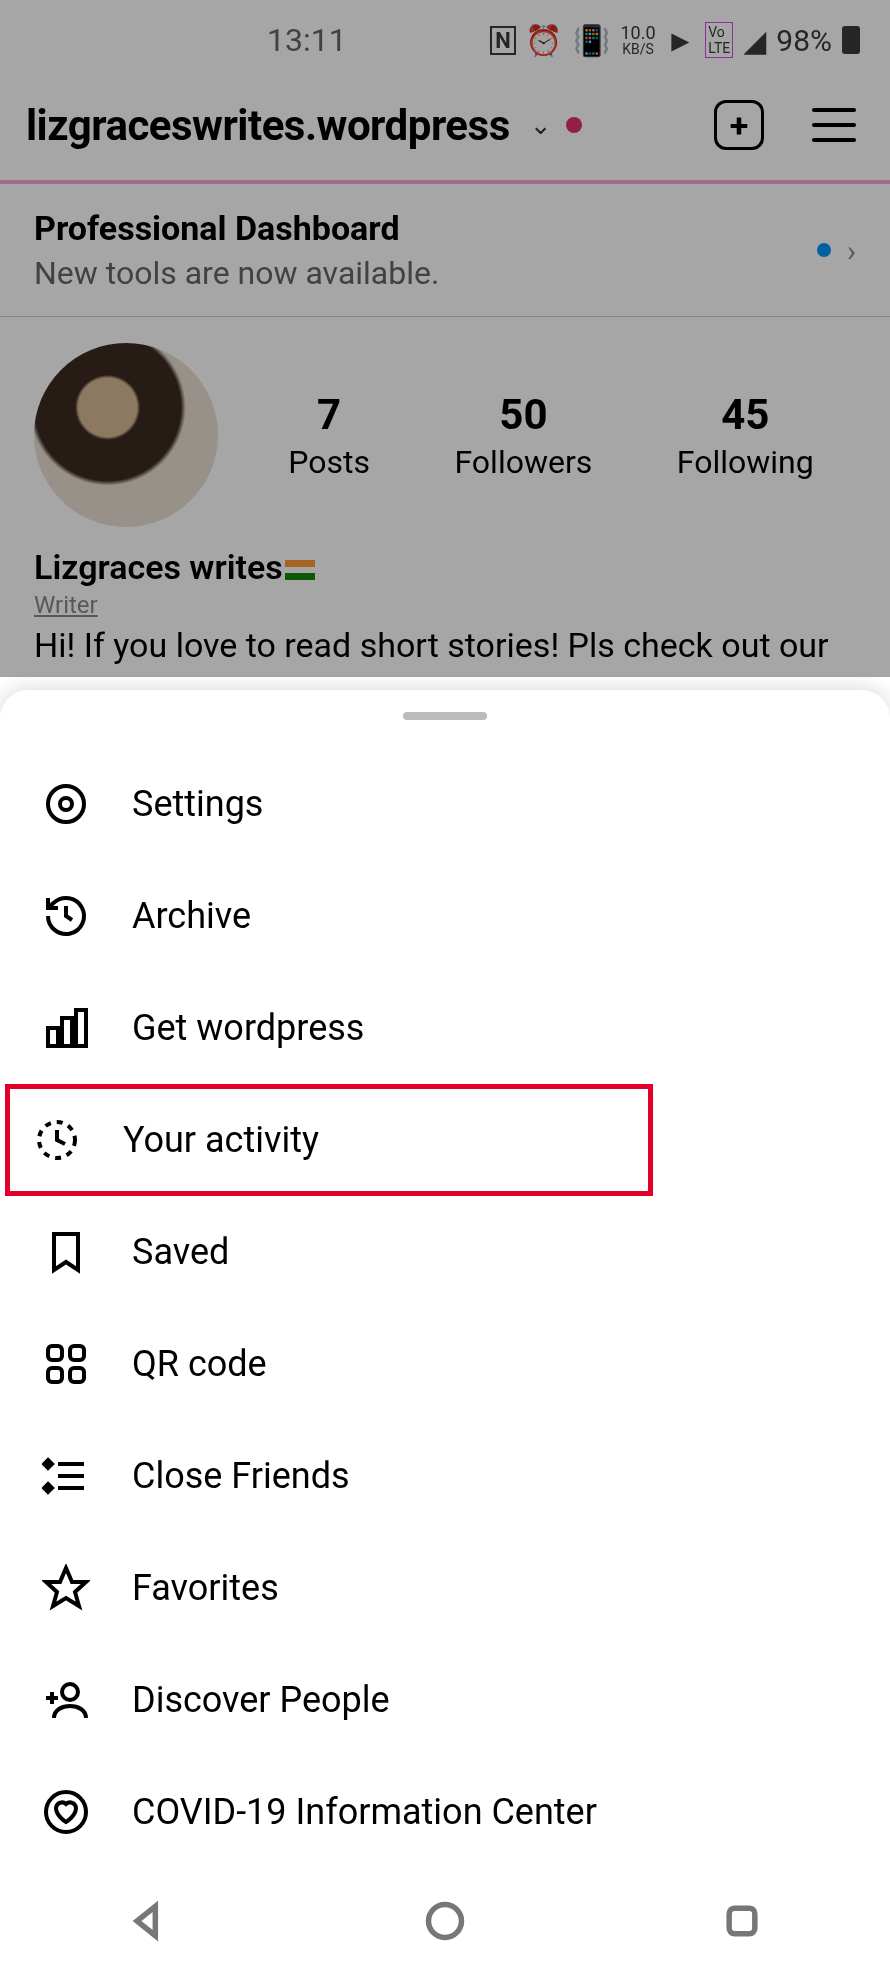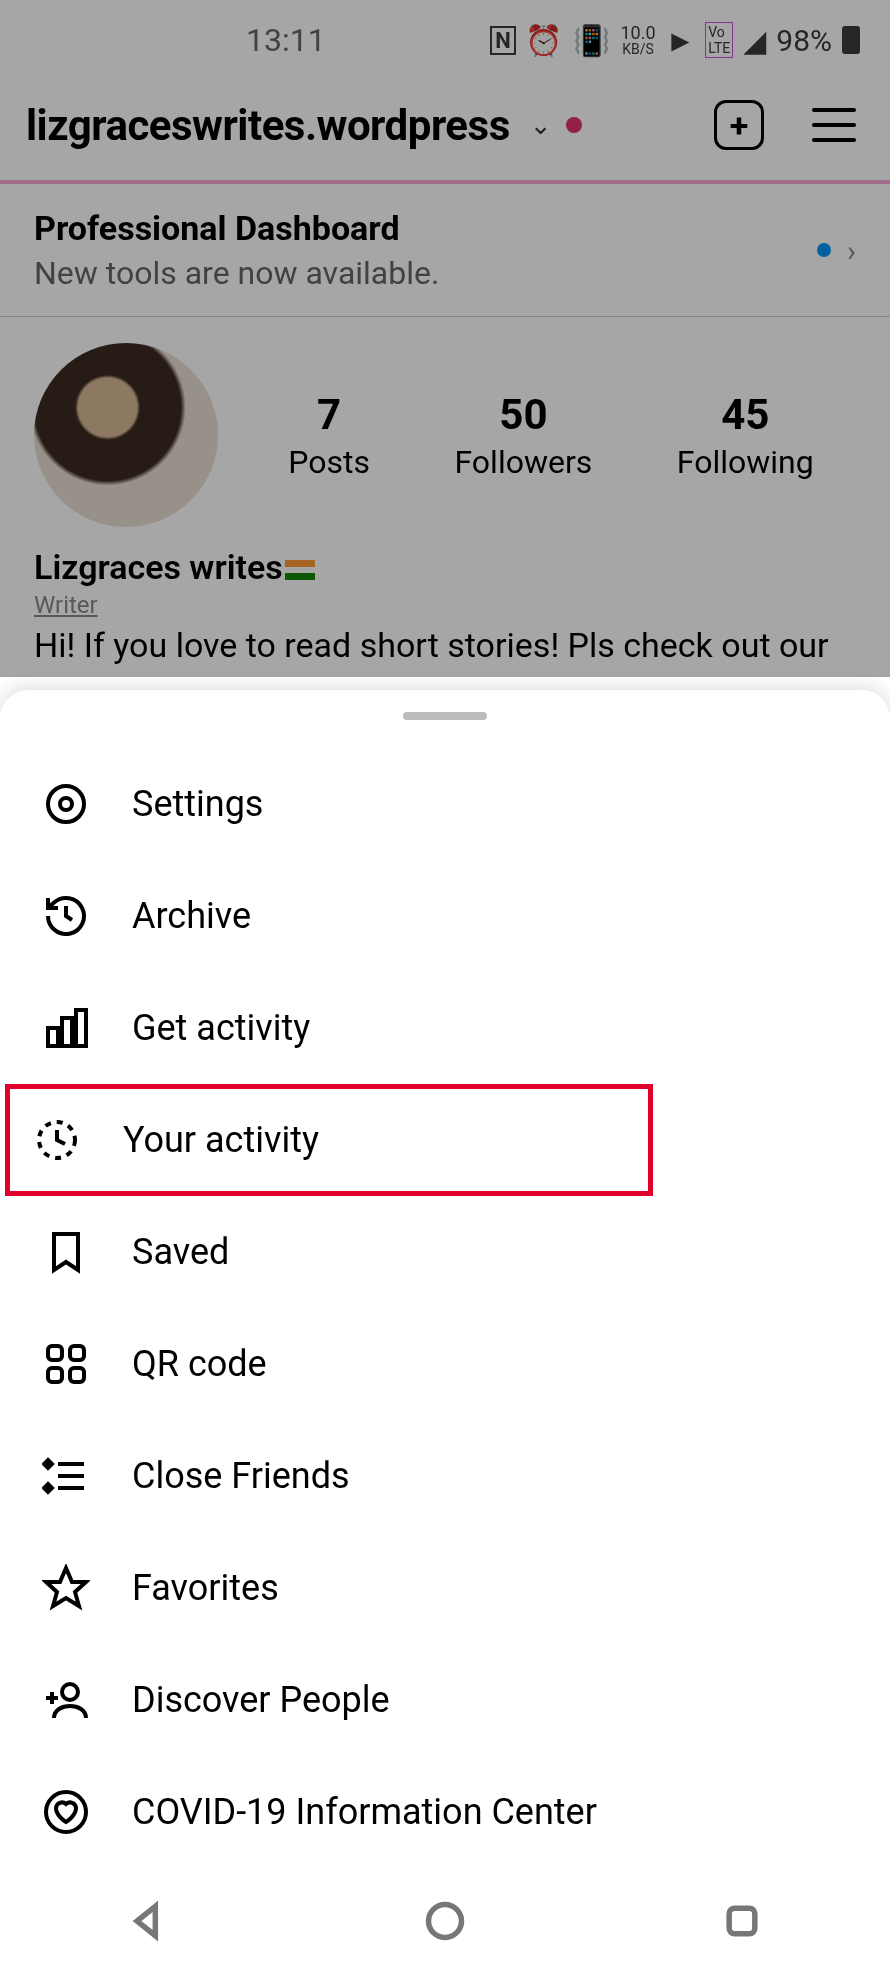--- a/index.html
+++ b/index.html
@@ -1,20 +1,20 @@
 <!DOCTYPE html>
 <html><head>
 <meta charset="utf-8">
 <style>
   * { box-sizing: border-box; margin: 0; padding: 0; }
   html, body { width: 890px; height: 1978px; font-family: -apple-system, Roboto, Arial, sans-serif; background: #fff; overflow: hidden; }
   .screen { position: relative; width: 890px; height: 1978px; }
   .dimmed { filter: brightness(0.65); background: #fff; }
   .status-bar { height: 80px; display: flex; align-items: center; justify-content: flex-end; padding: 0 30px; font-size: 30px; color: #3a3a3a; gap: 14px; }
-  .status-time { position: absolute; left: 246px; font-size: 32px; color: #666; }
+  .status-time { position: absolute; left: 267px; font-size: 32px; color: #666; }
   .status-icons { display: flex; align-items: center; gap: 10px; }
   .app-header { display: flex; align-items: center; padding: 20px 34px 30px 26px; gap: 20px; }
   .username { font-size: 42px; font-weight: 700; color: #000; letter-spacing: -0.5px; }
   .chevron-down { font-size: 26px; color: #333; }
   .red-dot { width: 16px; height: 16px; border-radius: 50%; background: #e1306c; margin-left: -6px; }
   .header-spacer { flex: 1; }
   .plus-btn { width: 50px; height: 50px; border: 3px solid #000; border-radius: 12px; display: flex; align-items: center; justify-content: center; font-size: 34px; font-weight: 700; }
   .hamburger { width: 44px; height: 34px; display: flex; flex-direction: column; justify-content: space-between; margin-left: 28px; }
   .hamburger div { height: 4px; background: #000; border-radius: 2px; }
   .dashboard { border-top: 4px solid #f9a8d4; border-bottom: 1px solid #ccc; padding: 24px 34px; display: flex; align-items: center; }
@@ -140,21 +140,21 @@
     </div>
 
     <div class="menu-item">
       <span class="menu-icon">
           <svg viewBox="0 0 24 24">
             <rect x="3" y="12" width="5" height="9"></rect>
             <rect x="10" y="7" width="5" height="14"></rect>
             <rect x="17" y="3" width="5" height="18"></rect>
           </svg>
         </span>
-      <span>Get activity</span>
+      <span>Get wordpress</span>
     </div>
 
     <div class="menu-item highlighted">
       <span class="menu-icon">
           <svg viewBox="0 0 24 24">
             <circle cx="12" cy="12" r="9" stroke-dasharray="3 3"></circle>
             <polyline points="12 7 12 12 16 14"></polyline>
           </svg>
         </span>
       <span>Your activity</span>

